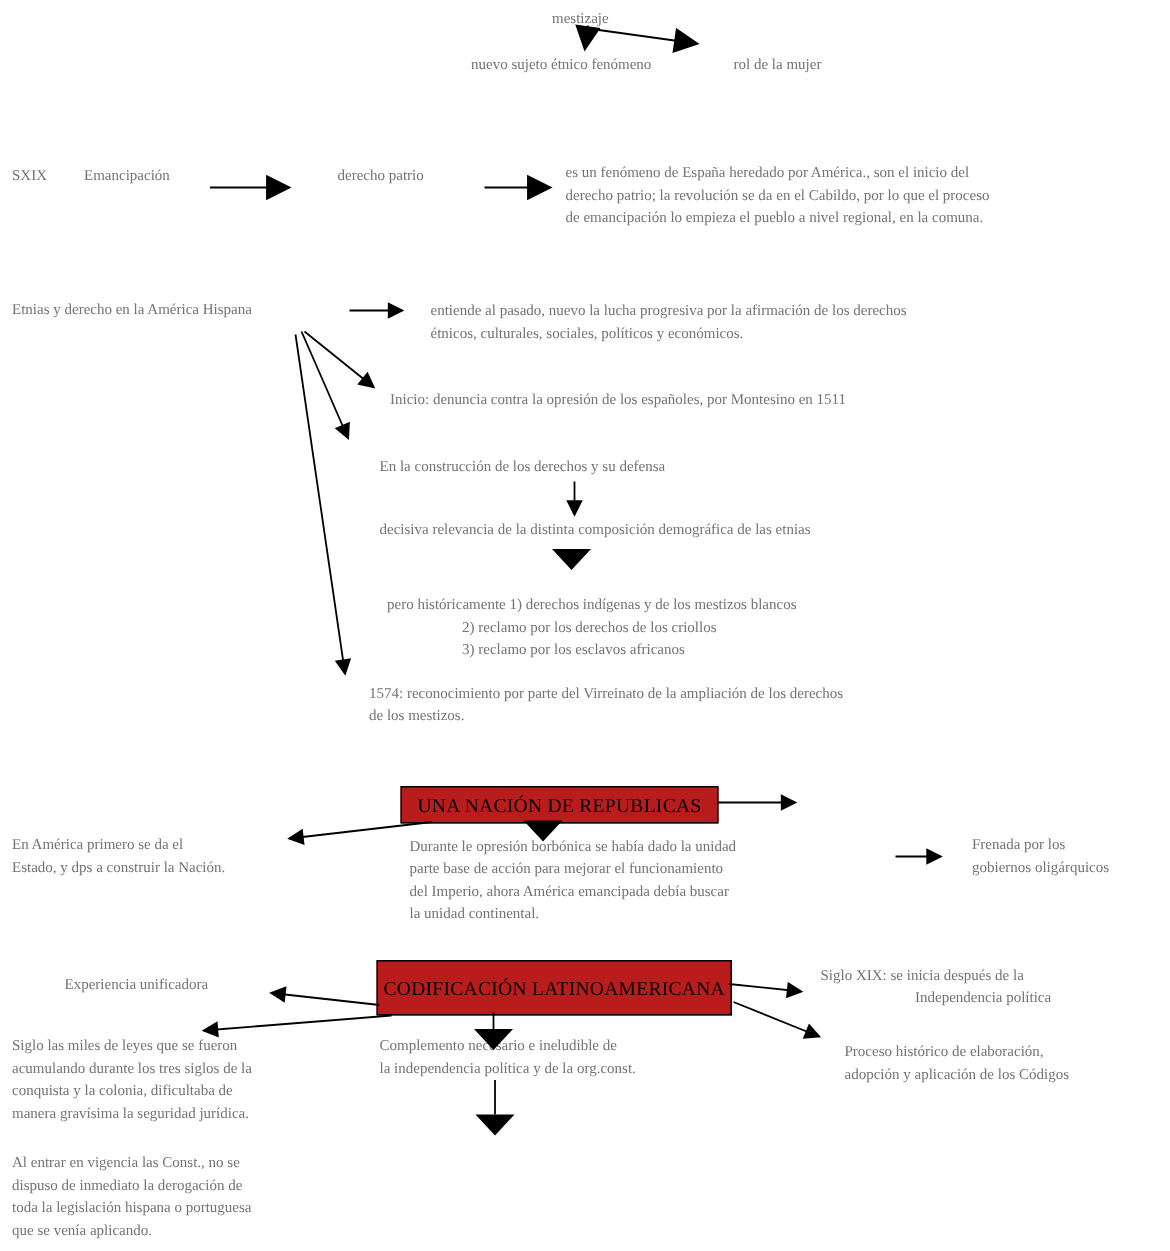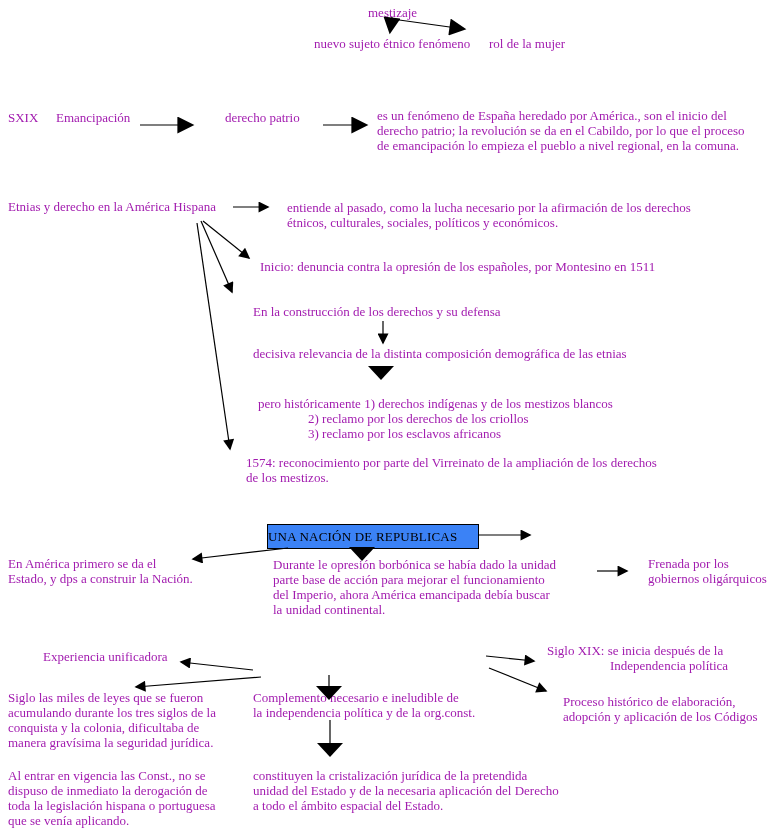--- a/index.html
+++ b/index.html
@@ -7,31 +7,31 @@
     position: relative;
     width: 780px;
     height: 834px;
     background: #ffffff;
     font-family: "Liberation Serif", serif;
     overflow: hidden;
   }
   .t {
     position: absolute;
     white-space: pre;
-    font-size: 13px;
+    font-size: 10px;
     line-height: 15px;
-    color: #a21caf;
+    color: #737373;
   }
   .box {
     position: absolute;
     border: 1.2px solid #000;
-    background: #3b82f6;
+    background: #b91c1c;
     display: flex;
     align-items: center;
-    justify-content: flex-start;
+    justify-content: center;
     font-size: 13px;
     color: #000;
     letter-spacing: 0.2px;
   }
   #arrow-layer {
     position: absolute;
     left: 0; top: 0;
     pointer-events: none;
   }
   #arrow-layer line { stroke: #000; stroke-width: 1.2; }
@@ -47,21 +47,21 @@
   <div class="t" style="left:489px;top:36px">rol de la mujer</div>
 
   <div class="t" style="left:8px;top:110px">SXIX</div>
   <div class="t" style="left:56px;top:110px">Emancipación</div>
   <div class="t" style="left:225px;top:110px">derecho patrio</div>
   <div class="t" style="left:377px;top:108px">es un fenómeno de España heredado por América., son el inicio del
 derecho patrio; la revolución se da en el Cabildo, por lo que el proceso
 de emancipación lo empieza el pueblo a nivel regional, en la comuna.</div>
 
   <div class="t" style="left:8px;top:199px">Etnias y derecho en la América Hispana</div>
-  <div class="t" style="left:287px;top:200px">entiende al pasado, como la lucha necesario por la afirmación de los derechos
+  <div class="t" style="left:287px;top:200px">entiende al pasado, nuevo la lucha progresiva por la afirmación de los derechos
 étnicos, culturales, sociales, políticos y económicos.</div>
   <div class="t" style="left:260px;top:259px">Inicio: denuncia contra la opresión de los españoles, por Montesino en 1511</div>
   <div class="t" style="left:253px;top:304px">En la construcción de los derechos y su defensa</div>
   <div class="t" style="left:253px;top:346px">decisiva relevancia de la distinta composición demográfica de las etnias</div>
   <div class="t" style="left:258px;top:396px">pero históricamente 1) derechos indígenas y de los mestizos blancos</div>
   <div class="t" style="left:308px;top:411px">2) reclamo por los derechos de los criollos</div>
   <div class="t" style="left:308px;top:426px">3) reclamo por los esclavos africanos</div>
   <div class="t" style="left:246px;top:455px">1574: reconocimiento por parte del Virreinato de la ampliación de los derechos
 de los mestizos.</div>
 
@@ -71,37 +71,37 @@
   <div class="t" style="left:8px;top:556px">En América primero se da el
 Estado, y dps a construir la Nación.</div>
   <div class="t" style="left:273px;top:557px">Durante le opresión borbónica se había dado la unidad
 parte base de acción para mejorar el funcionamiento
 del Imperio, ahora América emancipada debía buscar
 la unidad continental.</div>
   <div class="t" style="left:648px;top:556px">Frenada por los
 gobiernos oligárquicos</div>
 
   <div class="t" style="left:43px;top:649px">Experiencia unificadora</div>
+  <div class="box" style="left:251px;top:640px;width:235px;height:35px">
+    <span>CODIFICACIÓN LATINOAMERICANA</span>
+  </div>
   <div class="t" style="left:547px;top:643px">Siglo XIX: se inicia después de la</div>
   <div class="t" style="left:610px;top:658px">Independencia política</div>
   <div class="t" style="left:563px;top:694px">Proceso histórico de elaboración,
 adopción y aplicación de los Códigos</div>
   <div class="t" style="left:8px;top:690px">Siglo las miles de leyes que se fueron
 acumulando durante los tres siglos de la
 conquista y la colonia, dificultaba de
 manera gravísima la seguridad jurídica.</div>
   <div class="t" style="left:253px;top:690px">Complemento necesario e ineludible de
 la independencia política y de la org.const.</div>
   <div class="t" style="left:8px;top:768px">Al entrar en vigencia las Const., no se
 dispuso de inmediato la derogación de
 toda la legislación hispana o portuguesa
 que se venía aplicando.</div>
-  <div class="t" style="left:253px;top:768px">constituyen la cristalización jurídica de la pretendida
-unidad del Estado y de la necesaria aplicación del Derecho
-a todo el ámbito espacial del Estado.</div>
 
   <svg id="arrow-layer" width="780" height="834" viewBox="0 0 780 834">
     <defs>
       <marker id="ah" viewBox="0 0 10 10" refX="8.6" refY="5" markerWidth="15" markerHeight="11" orient="auto" markerUnits="userSpaceOnUse">
         <path d="M0 0 L10 5 L0 10 z"></path>
       </marker>
       <marker id="ahBig" viewBox="0 0 10 10" refX="8.6" refY="5" markerWidth="19" markerHeight="17" orient="auto" markerUnits="userSpaceOnUse">
         <path d="M0 0 L10 5 L0 10 z"></path>
       </marker>
     </defs>

